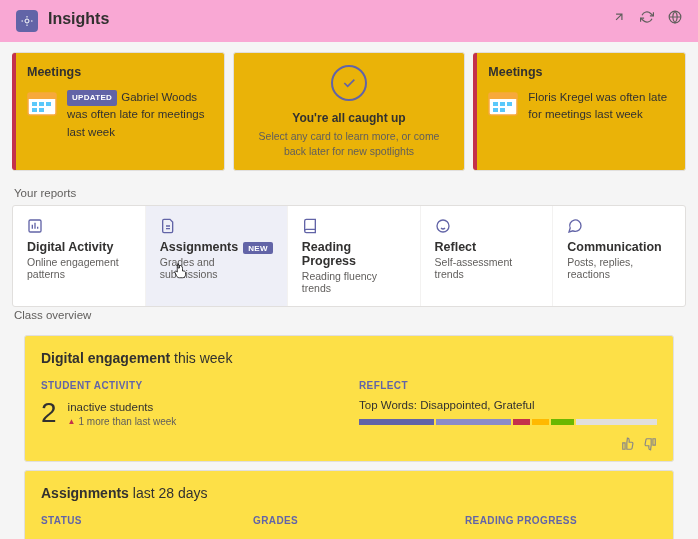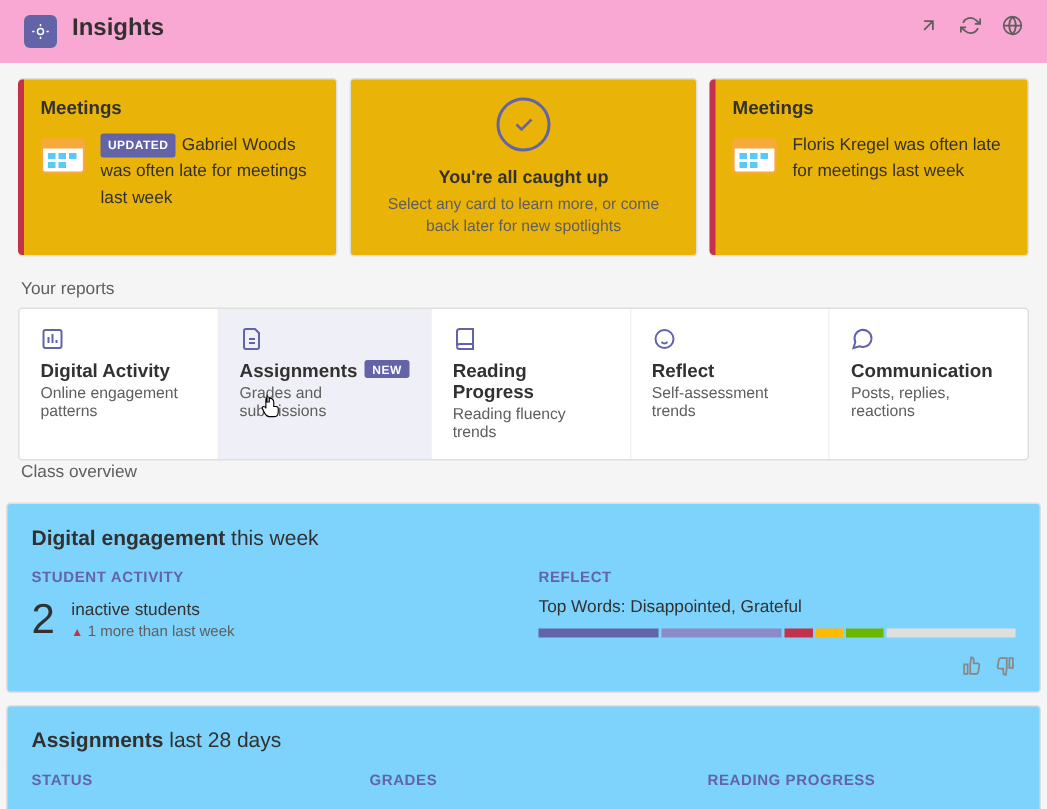--- a/index.html
+++ b/index.html
@@ -22,25 +22,25 @@
 .caught-card{text-align:center;display:flex;flex-direction:column;align-items:center;justify-content:center;padding:12px 24px}
 .check-circle{width:36px;height:36px;border:2px solid #6264a7;border-radius:50%;display:flex;align-items:center;justify-content:center;margin-bottom:10px}
 .caught-title{font-size:12px;font-weight:600;margin-bottom:4px}
 .caught-sub{font-size:10.5px;color:#605e5c;line-height:1.4}
 .section-label{font-size:11.5px;color:#605e5c;padding:2px 14px 6px}
 .tabs{display:flex;background:#fff;border:1px solid #e1dfdd;margin:0 12px;border-radius:3px}
 .tab{flex:1;padding:12px 14px;border-right:1px solid #f3f2f1;cursor:pointer;position:relative}
 .tab:last-child{border-right:none}
 .tab.active{background:#eeeff7}
 .tab-icon{width:16px;height:16px;color:#6264a7;margin-bottom:6px;display:block}
-.tab-label{font-size:12.5px;font-weight:600;display:flex;align-items:flex-start;gap:5px}
+.tab-label{font-size:12.5px;font-weight:600;display:flex;align-items:flex-end;gap:5px}
 .new-badge{background:#6264a7;color:#fff;font-size:8px;font-weight:700;padding:1.5px 5px;border-radius:2px;letter-spacing:.3px}
 .tab-sub{font-size:10.5px;color:#605e5c;margin-top:2px}
 .cursor{position:absolute;width:18px;height:18px;pointer-events:none}
-.panel{background:#7dd3fc;border:1px solid #e1dfdd;border-radius:3px;margin:8px 4px;padding:14px 16px 10px}
+.panel{background:#fde047;border:1px solid #e1dfdd;border-radius:3px;margin:8px 24px;padding:14px 16px 10px}
 .panel-title{font-size:14px;margin-bottom:14px}
 .panel-title b{font-weight:600}
 .panel-title span{font-weight:400;color:#323130}
 .metrics{display:flex;gap:20px}
 .metric{flex:1}
 .metric-label{font-size:10px;font-weight:700;color:#6264a7;letter-spacing:.4px;margin-bottom:8px}
 .metric-body{display:flex;align-items:flex-start;gap:11px}
 .metric-num{font-size:28px;font-weight:400;line-height:1}
 .metric-texts{padding-top:2px}
 .metric-main{font-size:11.5px;margin-bottom:3px}

